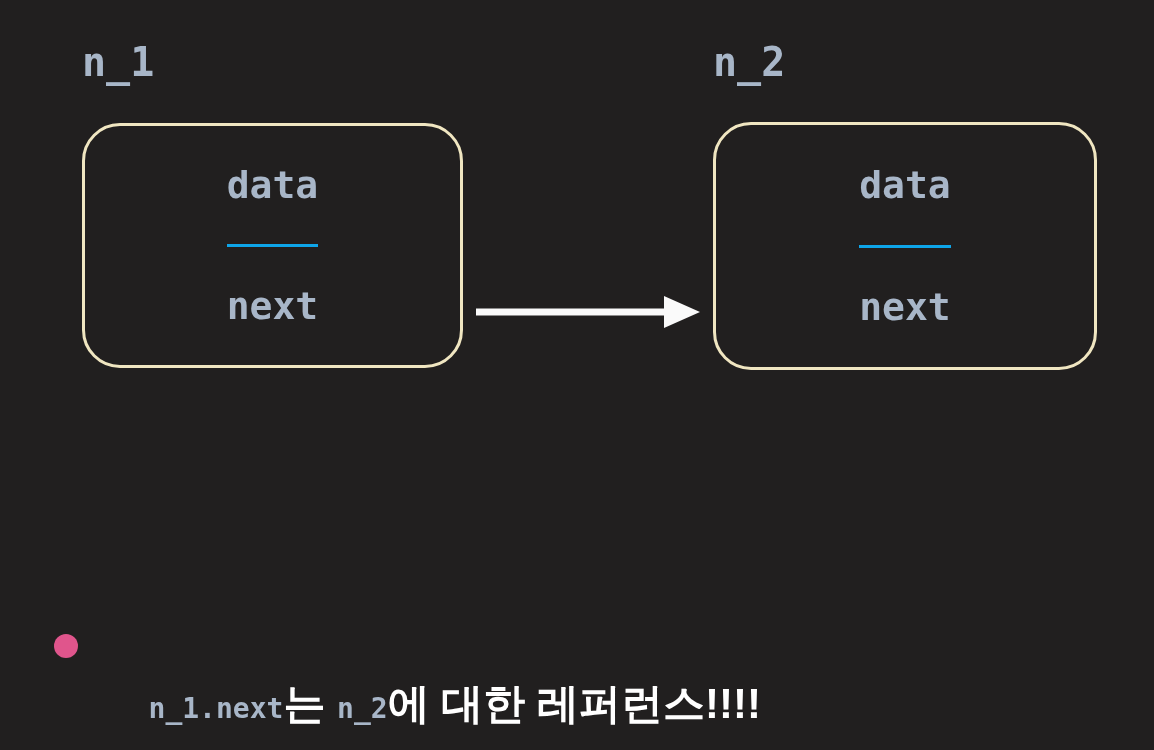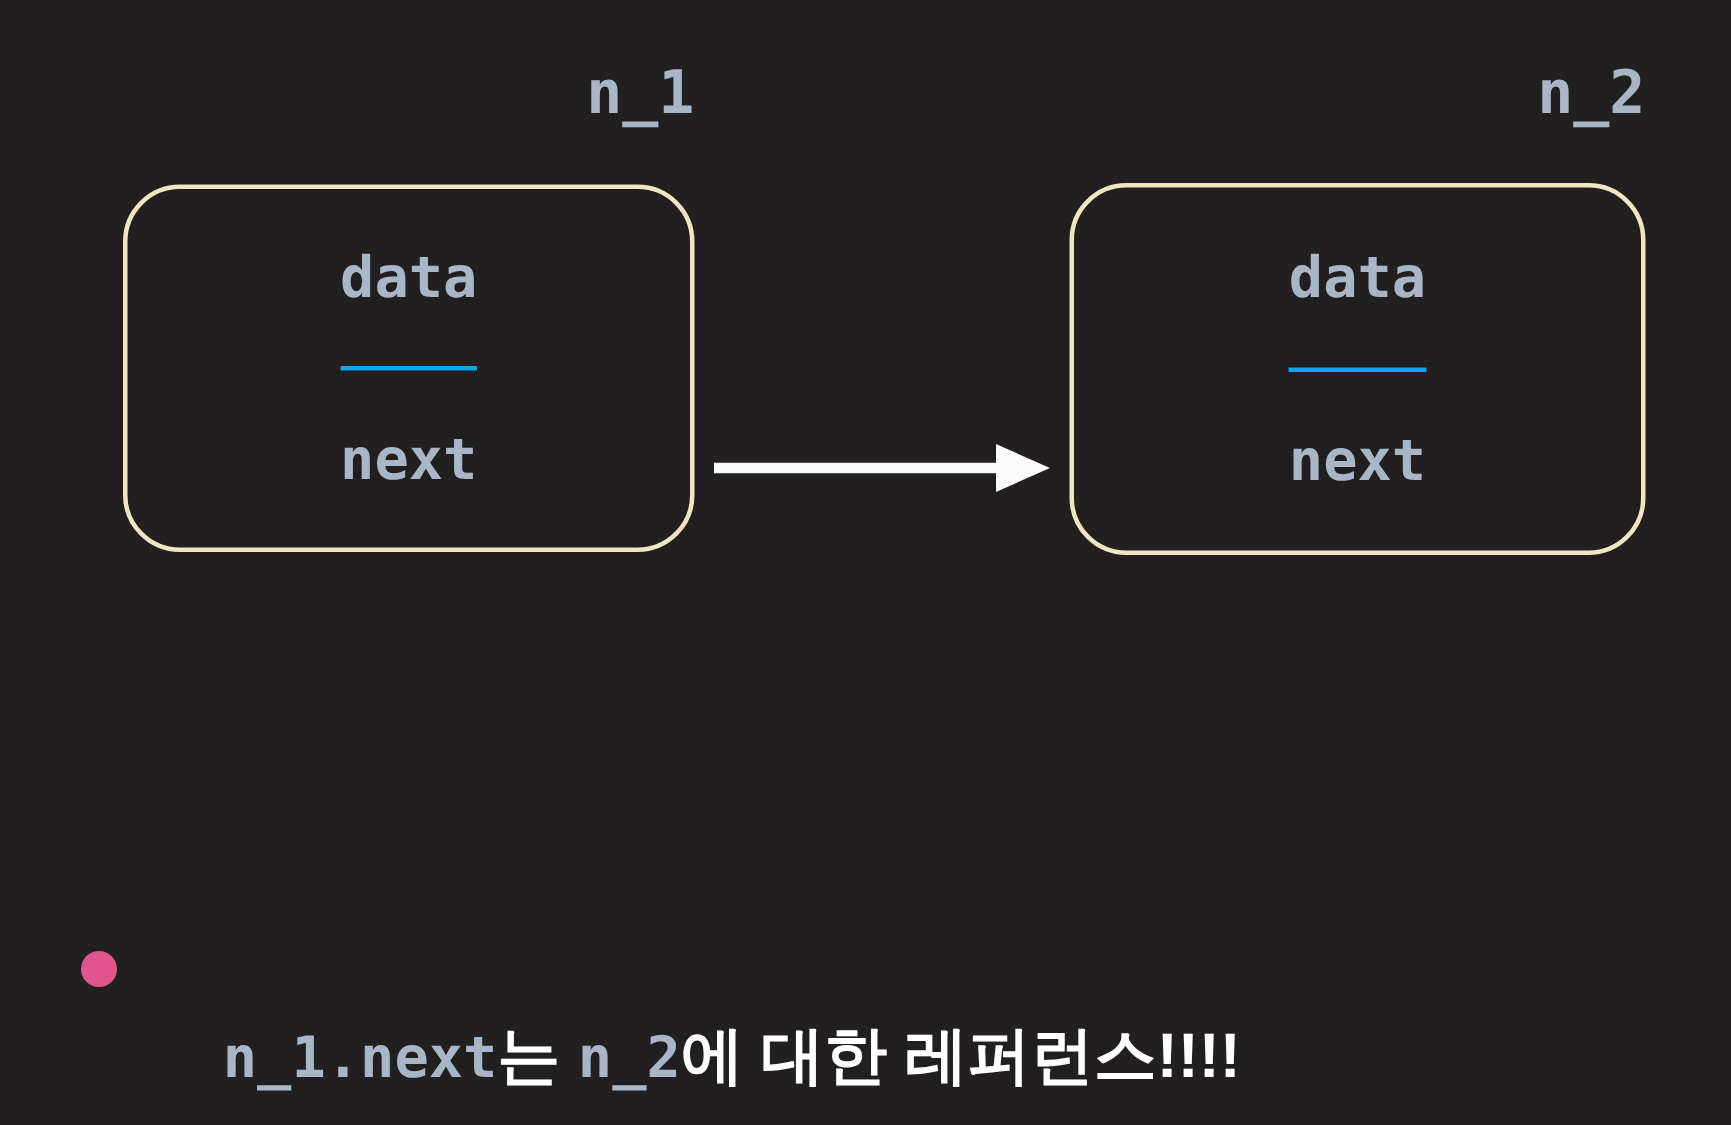--- a/index.html
+++ b/index.html
@@ -10,21 +10,21 @@
   .stage {
     position: relative;
     width: 1154px;
     height: 750px;
     background: #211f1f;
     overflow: hidden;
     font-family: "DejaVu Sans Mono", monospace;
   }
   .node-title {
     position: absolute;
-    text-align: right;
+    text-align: left;
     font-family: "DejaVu Sans Mono", "Liberation Mono", monospace;
     font-weight: bold;
     font-size: 40px;
     line-height: 48px;
     color: #a8b6c8;
   }
   .node-box {
     position: absolute;
     border: 3px solid #f0e6c1;
     border-radius: 38px;
@@ -74,21 +74,21 @@
   .bullet-text {
     position: absolute;
     left: 110px;
     top: 620px;
     line-height: 56px;
     white-space: pre;
   }
   .seg-code {
     font-family: "DejaVu Sans Mono", "Liberation Mono", monospace;
     font-weight: bold;
-    font-size: 38px;
+    font-size: 28px;
     color: #a8b6c8;
     white-space: pre;
   }
   .seg-plain {
     font-family: "Liberation Sans", "DejaVu Sans", sans-serif;
     font-weight: bold;
     font-size: 42px;
     color: #ffffff;
     white-space: pre;
   }

